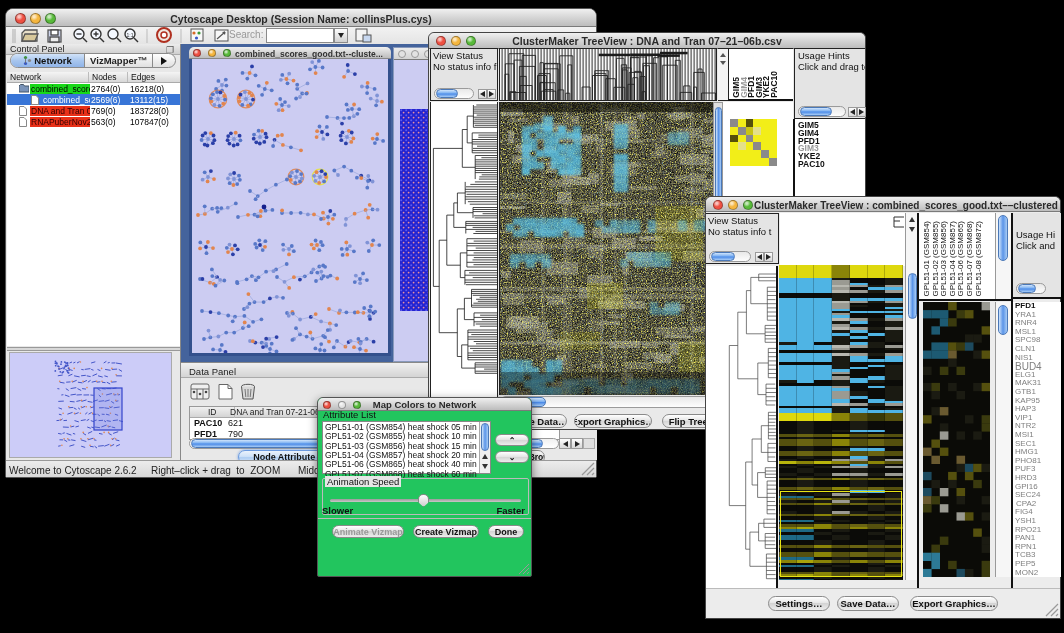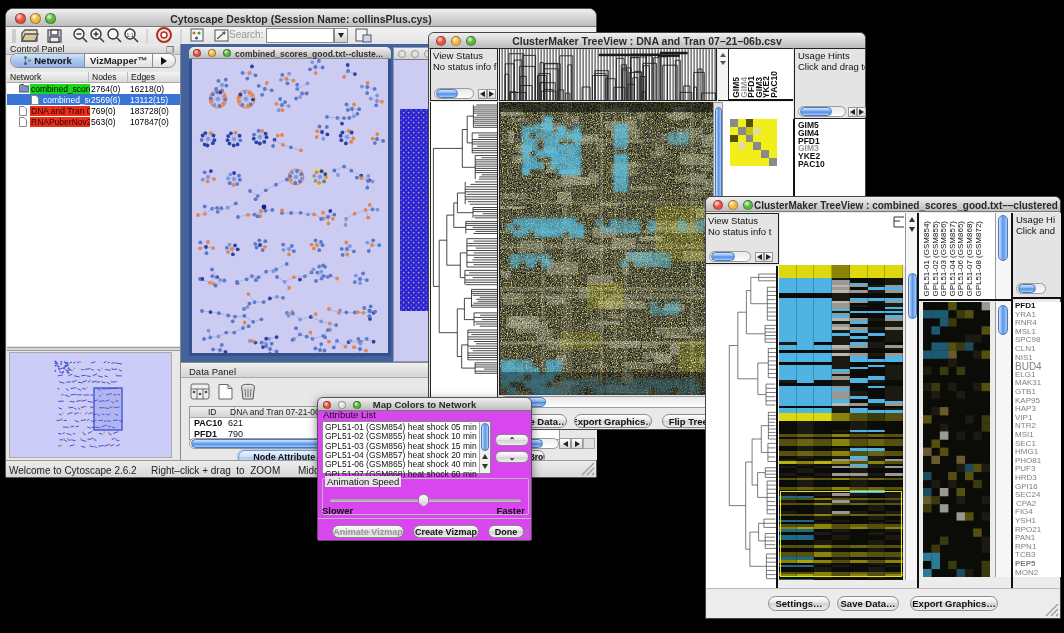--- a/index.html
+++ b/index.html
@@ -2173,21 +2173,21 @@
       <span style="position:absolute;left:28.8px;bottom:2px;font-size:8px;color:#111;writing-mode:vertical-rl;transform:rotate(180deg);white-space:nowrap">GPL51-04 (GSM857)</span>
       <span style="position:absolute;left:37.4px;bottom:2px;font-size:8px;color:#111;writing-mode:vertical-rl;transform:rotate(180deg);white-space:nowrap">GPL51-06 (GSM865)</span>
       <span style="position:absolute;left:46.0px;bottom:2px;font-size:8px;color:#111;writing-mode:vertical-rl;transform:rotate(180deg);white-space:nowrap">GPL51-07 (GSM868)</span>
       <span style="position:absolute;left:54.6px;bottom:2px;font-size:8px;color:#111;writing-mode:vertical-rl;transform:rotate(180deg);white-space:nowrap">GPL51-08 (GSM872)</span>
     </div>
     <div class="abs" style="left:289px;top:16px;width:16px;height:86px;background:#f6f6f6;border-left:1px solid #999">
       <i style="position:absolute;left:2px;top:2px;width:10px;height:46px;border-radius:5px;background:linear-gradient(90deg,#cfe4fb,#5a94e8 50%,#a8ccf5);border:1px solid #4a78b8"></i>
     </div>
     <div class="abs" style="left:305px;top:16px;width:2px;height:375px;background:#111"></div>
     <div class="abs" style="left:307px;top:16px;width:48px;height:86px;background:#e4e4e4;border-bottom:2px solid #111">
-      <div style="font-size:9.5px;color:#111;padding:1px 0 0 3px;line-height:11px;white-space:nowrap;overflow:hidden">Usage Hi<br>Click and</div>
+      <div style="font-size:9.5px;color:#111;padding:16px 0 0 3px;line-height:11px;white-space:nowrap;overflow:hidden">Usage Hi<br>Click and</div>
       <div style="position:absolute;left:3px;top:70px;width:30px;height:11px;border-radius:5.5px;background:linear-gradient(180deg,#e8e8e8,#fdfdfd);border:1px solid #9a9a9a">
         <i style="position:absolute;left:1px;top:0px;width:18px;height:9px;border-radius:5.5px;background:linear-gradient(180deg,#cfe4fb,#7db1f2 45%,#4a8ae8 55%,#a8ccf5);border:1px solid #4a78b8"></i>
       </div>
     </div>
     <div class="abs" style="left:213px;top:102px;width:92px;height:2px;background:#111"></div>
     <div class="abs" style="left:217px;top:105px;width:67px;height:275px">
       <svg width="67" height="275" viewBox="0 0 67 275" style="position:absolute;left:0;top:0">
         <rect width="67" height="275" fill="#0b0b07"></rect>
         <rect x="25.1" y="0.0" width="8.6" height="8.3" fill="#55500e"></rect>
         <rect x="58.6" y="0.0" width="8.6" height="8.3" fill="#9a9a92"></rect>
@@ -2304,33 +2304,33 @@
       <span style="position:absolute;left:2px;top:171.0px;font-size:8px;font-weight:400;color:#808080">HRD3</span>
       <span style="position:absolute;left:2px;top:179.6px;font-size:8px;font-weight:400;color:#808080">GPI16</span>
       <span style="position:absolute;left:2px;top:188.2px;font-size:8px;font-weight:400;color:#808080">SEC24</span>
       <span style="position:absolute;left:3px;top:196.8px;font-size:8px;font-weight:400;color:#808080">CPA2</span>
       <span style="position:absolute;left:2px;top:205.4px;font-size:8px;font-weight:400;color:#808080">FIG4</span>
       <span style="position:absolute;left:2px;top:214.0px;font-size:8px;font-weight:400;color:#808080">YSH1</span>
       <span style="position:absolute;left:2px;top:222.6px;font-size:8px;font-weight:400;color:#808080">RPO21</span>
       <span style="position:absolute;left:2px;top:231.2px;font-size:8px;font-weight:400;color:#808080">PAN1</span>
       <span style="position:absolute;left:2px;top:239.8px;font-size:8px;font-weight:400;color:#808080">RPN1</span>
       <span style="position:absolute;left:2px;top:248.4px;font-size:8px;font-weight:400;color:#808080">TCB3</span>
-      <span style="position:absolute;left:2px;top:257.0px;font-size:8px;font-weight:700;color:#808080">PEP5</span>
+      <span style="position:absolute;left:2px;top:257.0px;font-size:8px;font-weight:400;color:#808080">PEP5</span>
       <span style="position:absolute;left:2px;top:265.6px;font-size:8px;font-weight:400;color:#808080">MON2</span>
     </div>
     <div class="abs" style="left:0;top:391px;width:100%;height:30px;background:#ececec;border-top:1px solid #bbb">
       <div style="position:absolute;left:62px;top:7px;width:62px;height:15px;border-radius:7.5px;background:linear-gradient(180deg,#fff,#e6e6e6 45%,#d4d4d4 50%,#ececec);border:1px solid #8a8a8a;display:flex;align-items:center;justify-content:center;overflow:hidden;font-size:9.5px;font-weight:700;color:#111;white-space:nowrap">Settings…</div>
       <div style="position:absolute;left:131px;top:7px;width:62px;height:15px;border-radius:7.5px;background:linear-gradient(180deg,#fff,#e6e6e6 45%,#d4d4d4 50%,#ececec);border:1px solid #8a8a8a;display:flex;align-items:center;justify-content:center;overflow:hidden;font-size:9.5px;font-weight:700;color:#111;white-space:nowrap">Save Data…</div>
       <div style="position:absolute;left:204px;top:7px;width:88px;height:15px;border-radius:7.5px;background:linear-gradient(180deg,#fff,#e6e6e6 45%,#d4d4d4 50%,#ececec);border:1px solid #8a8a8a;display:flex;align-items:center;justify-content:center;overflow:hidden;font-size:9.5px;font-weight:700;color:#111;white-space:nowrap">Export Graphics…</div>
       <svg width="14" height="14" style="position:absolute;right:1px;bottom:1px">
         <path d="M13 1 L1 13 M13 6 L6 13 M13 11 L11 13" stroke="#999" stroke-width="1.2"></path>
       </svg>
     </div>
   </div>
-<div class="abs" style="left:317px;top:397px;width:215px;height:144px;background:#d946ef;border-radius:6px 6px 2px 2px;border:1px solid #555;z-index:30;box-shadow:0 3px 10px rgba(0,0,0,.5)">
+<div class="abs" style="left:317px;top:397px;width:215px;height:180px;background:#22c55e;border-radius:6px 6px 2px 2px;border:1px solid #555;z-index:30;box-shadow:0 3px 10px rgba(0,0,0,.5)">
     <div class="tbar" style="height:13px;border-radius:5px 5px 0 0">
       <i style="position:absolute;left:5px;top:3px;width:8px;height:8px;border-radius:50%;background:radial-gradient(circle at 35% 30%,rgba(255,255,255,.65) 0 12%,transparent 45%),#ee5042;border:1px solid rgba(0,0,0,.35)"></i>
       <i style="position:absolute;left:20px;top:3px;width:8px;height:8px;border-radius:50%;background:radial-gradient(circle at 35% 30%,rgba(255,255,255,.65) 0 12%,transparent 45%),#e4e4e4;border:1px solid rgba(0,0,0,.35)"></i>
       <i style="position:absolute;left:35px;top:3px;width:8px;height:8px;border-radius:50%;background:radial-gradient(circle at 35% 30%,rgba(255,255,255,.65) 0 12%,transparent 45%),#58ba3a;border:1px solid rgba(0,0,0,.35)"></i>
       <div class="ttl" style="top:1px;font-size:9.5px">Map Colors to Network</div>
     </div>
     <div style="position:absolute;left:5px;top:11px;font-size:9.5px;color:#111">Attribute List</div>
     <div class="abs" style="left:4px;top:23px;width:169px;height:53px;background:#fff;border:1px solid #888">
       <div style="position:absolute;left:2px;top:0.0px;font-size:8.5px;color:#111;white-space:nowrap">GPL51-01 (GSM854) heat shock 05 min</div>
       <div style="position:absolute;left:2px;top:9.3px;font-size:8.5px;color:#111;white-space:nowrap">GPL51-02 (GSM855) heat shock 10 min</div>

